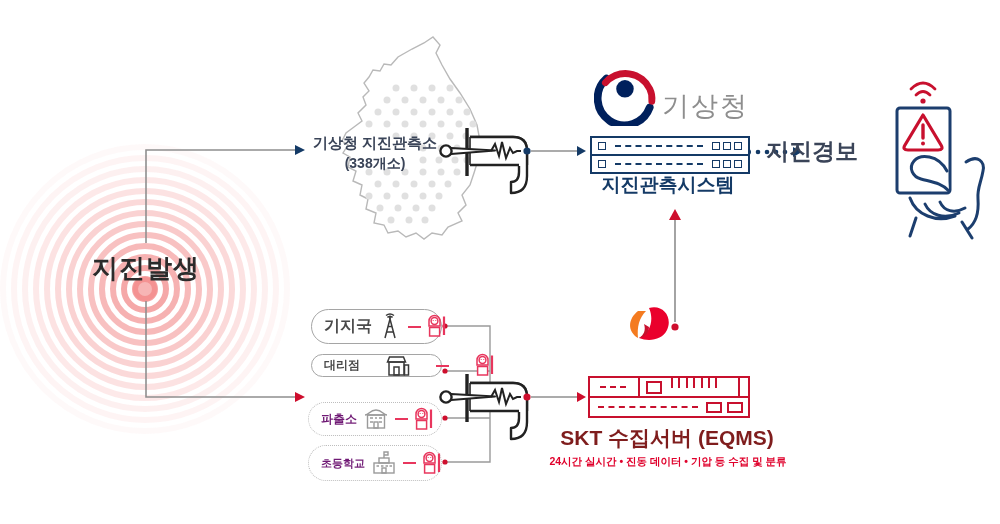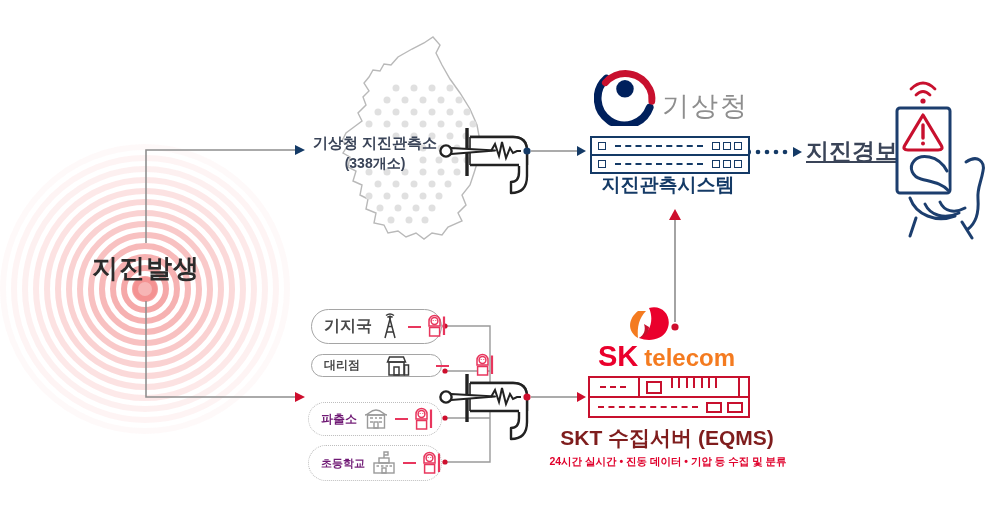--- a/index.html
+++ b/index.html
@@ -25,22 +25,22 @@
   .server-navy{left:590px;top:136px;width:156px;height:34px;border:2px solid #143a66;
     background:#fff;display:flex;flex-direction:column;}
   .server-navy .row{flex:1;display:flex;align-items:center;padding:0 6px;}
   .server-navy .row.first{border-bottom:2px solid #143a66;}
   .sqn{width:6px;height:6px;border:1.5px solid #143a66;flex:none;}
   .dashn{flex:1;border-top:2px dashed #143a66;margin:0 9px;}
   .sqgrp{display:flex;gap:3px;flex:none;}
   #system-label{left:586px;top:172px;width:164px;font-size:19px;font-weight:800;color:#143a66;}
 
   
-  #alert-label{left:806px;top:136px;width:110px;text-align:left;font-size:23px;
-    font-weight:800;color:#3a4458;text-decoration:underline;}
+  #alert-label{left:766px;top:136px;width:110px;text-align:left;font-size:23px;
+    font-weight:800;color:#3a4458;}
 
   
   #sk-logo{left:598px;top:306px;width:160px;height:66px;}
   #sk-logo .words{position:absolute;left:0;top:34px;white-space:nowrap;}
   #sk-sk{font-size:29px;font-weight:800;color:#ea002c;letter-spacing:0;}
   #sk-telecom{font-size:24px;font-weight:700;color:#f47b20;margin-left:6px;}
 
   
   .server-red{left:588px;top:376px;width:158px;height:38px;border:2px solid #c8102e;
     background:#fff;display:flex;flex-direction:column;}
@@ -290,23 +290,20 @@
     <path d="M82,152 L92,168"></path>
   </g>
 </svg>
 
 <div class="abs" id="sk-logo" style="z-index:3;">
   <svg class="abs" style="left:26px;top:0;" width="48" height="42" viewBox="0 0 48 42">
     <path d="M14,5 C4,13 3,25 14,32 C13,21 15,12 22,5 Z" fill="#f47b20"></path>
     <path d="M25,2 C39,-2 49,11 43,24 C38,34 25,36 15,32 C27,27 30,13 25,2 Z" fill="#ea002c"></path>
     <path d="M20,18 C22,24 20,29 15,32 C21,31 25,27 25,21 Z" fill="#c8102e"></path>
   </svg>
-  <div class="words">
-    <span id="sk-sk">SK</span><span id="sk-telecom">telecom</span>
-  </div>
 </div>
 
 <div class="abs server-red" style="z-index:3;">
   <div class="row first">
     <div class="dash3"></div>
       <div class="vdiv"></div>
       <div class="sqr"></div>
       <div class="hatch"></div>
       <div class="vdiv2"></div>
   </div>

